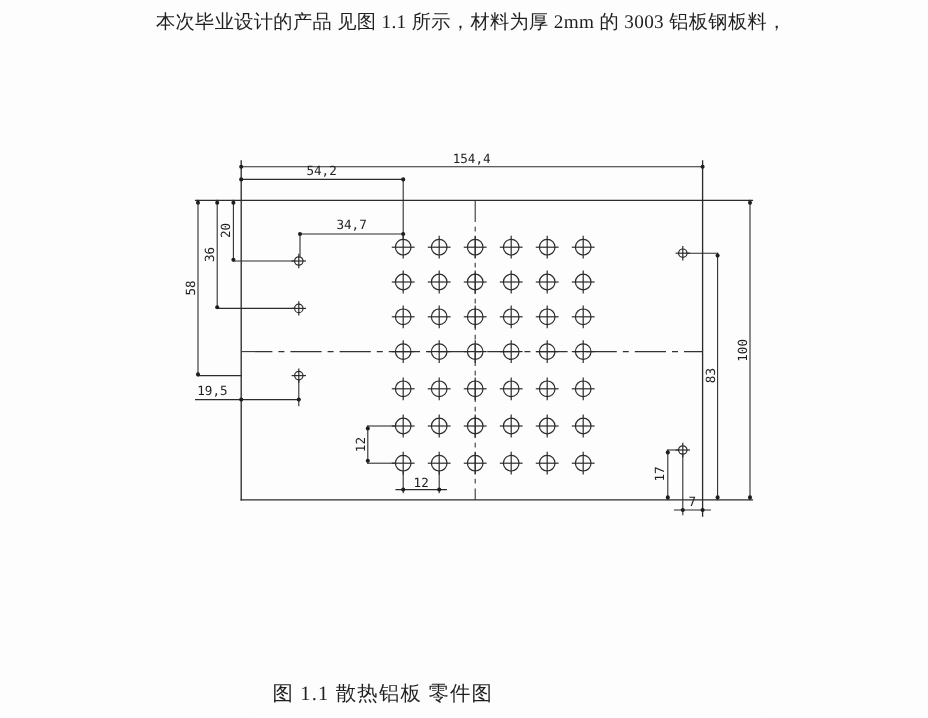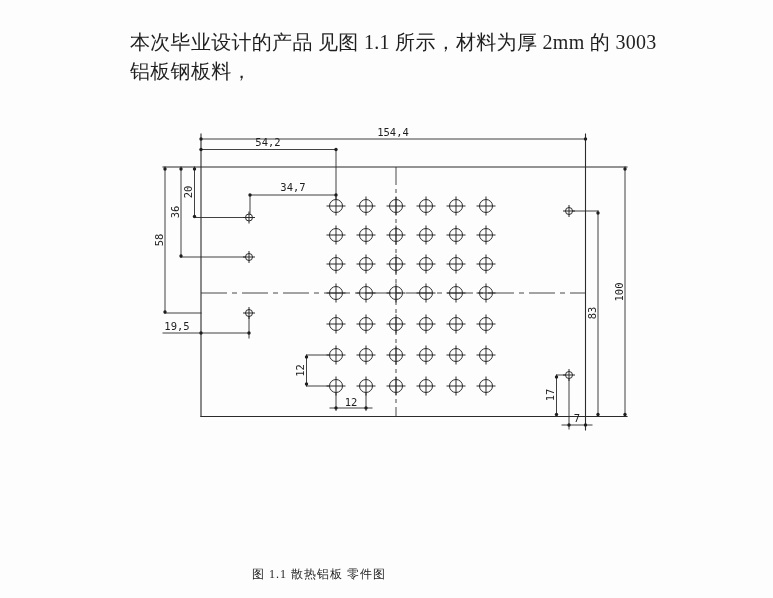--- a/index.html
+++ b/index.html
@@ -1,21 +1,21 @@
 <!DOCTYPE html>
 <html><head>
 <meta charset="utf-8">
 <style>
   html,body{margin:0;padding:0;background:#ffffff;}
   .screen{position:relative;width:773px;height:598px;background:#fdfdfd;overflow:hidden;
           font-family:"Liberation Serif","DejaVu Serif",serif;color:#1f1f1f;}
-  .para{position:absolute;left:97px;top:28px;width:584px;font-size:20px;line-height:29px;
+  .para{position:absolute;left:97px;top:4px;width:584px;font-size:16px;line-height:29px;
         letter-spacing:0.3px;}
   .para .indent{padding-left:33px;}
-  .caption{position:absolute;left:0;top:566px;width:638px;text-align:center;font-size:12px;
+  .caption{position:absolute;left:0;top:566px;width:638px;text-align:center;font-size:17px;
            letter-spacing:1px;}
   svg{position:absolute;left:0;top:0;}
   .dim-text{font-family:"DejaVu Sans Mono","Liberation Mono",monospace;font-size:10.5px;
             fill:#1e1e1e;}
 </style>
 </head>
 <body>
 
 <div class="screen">
 

